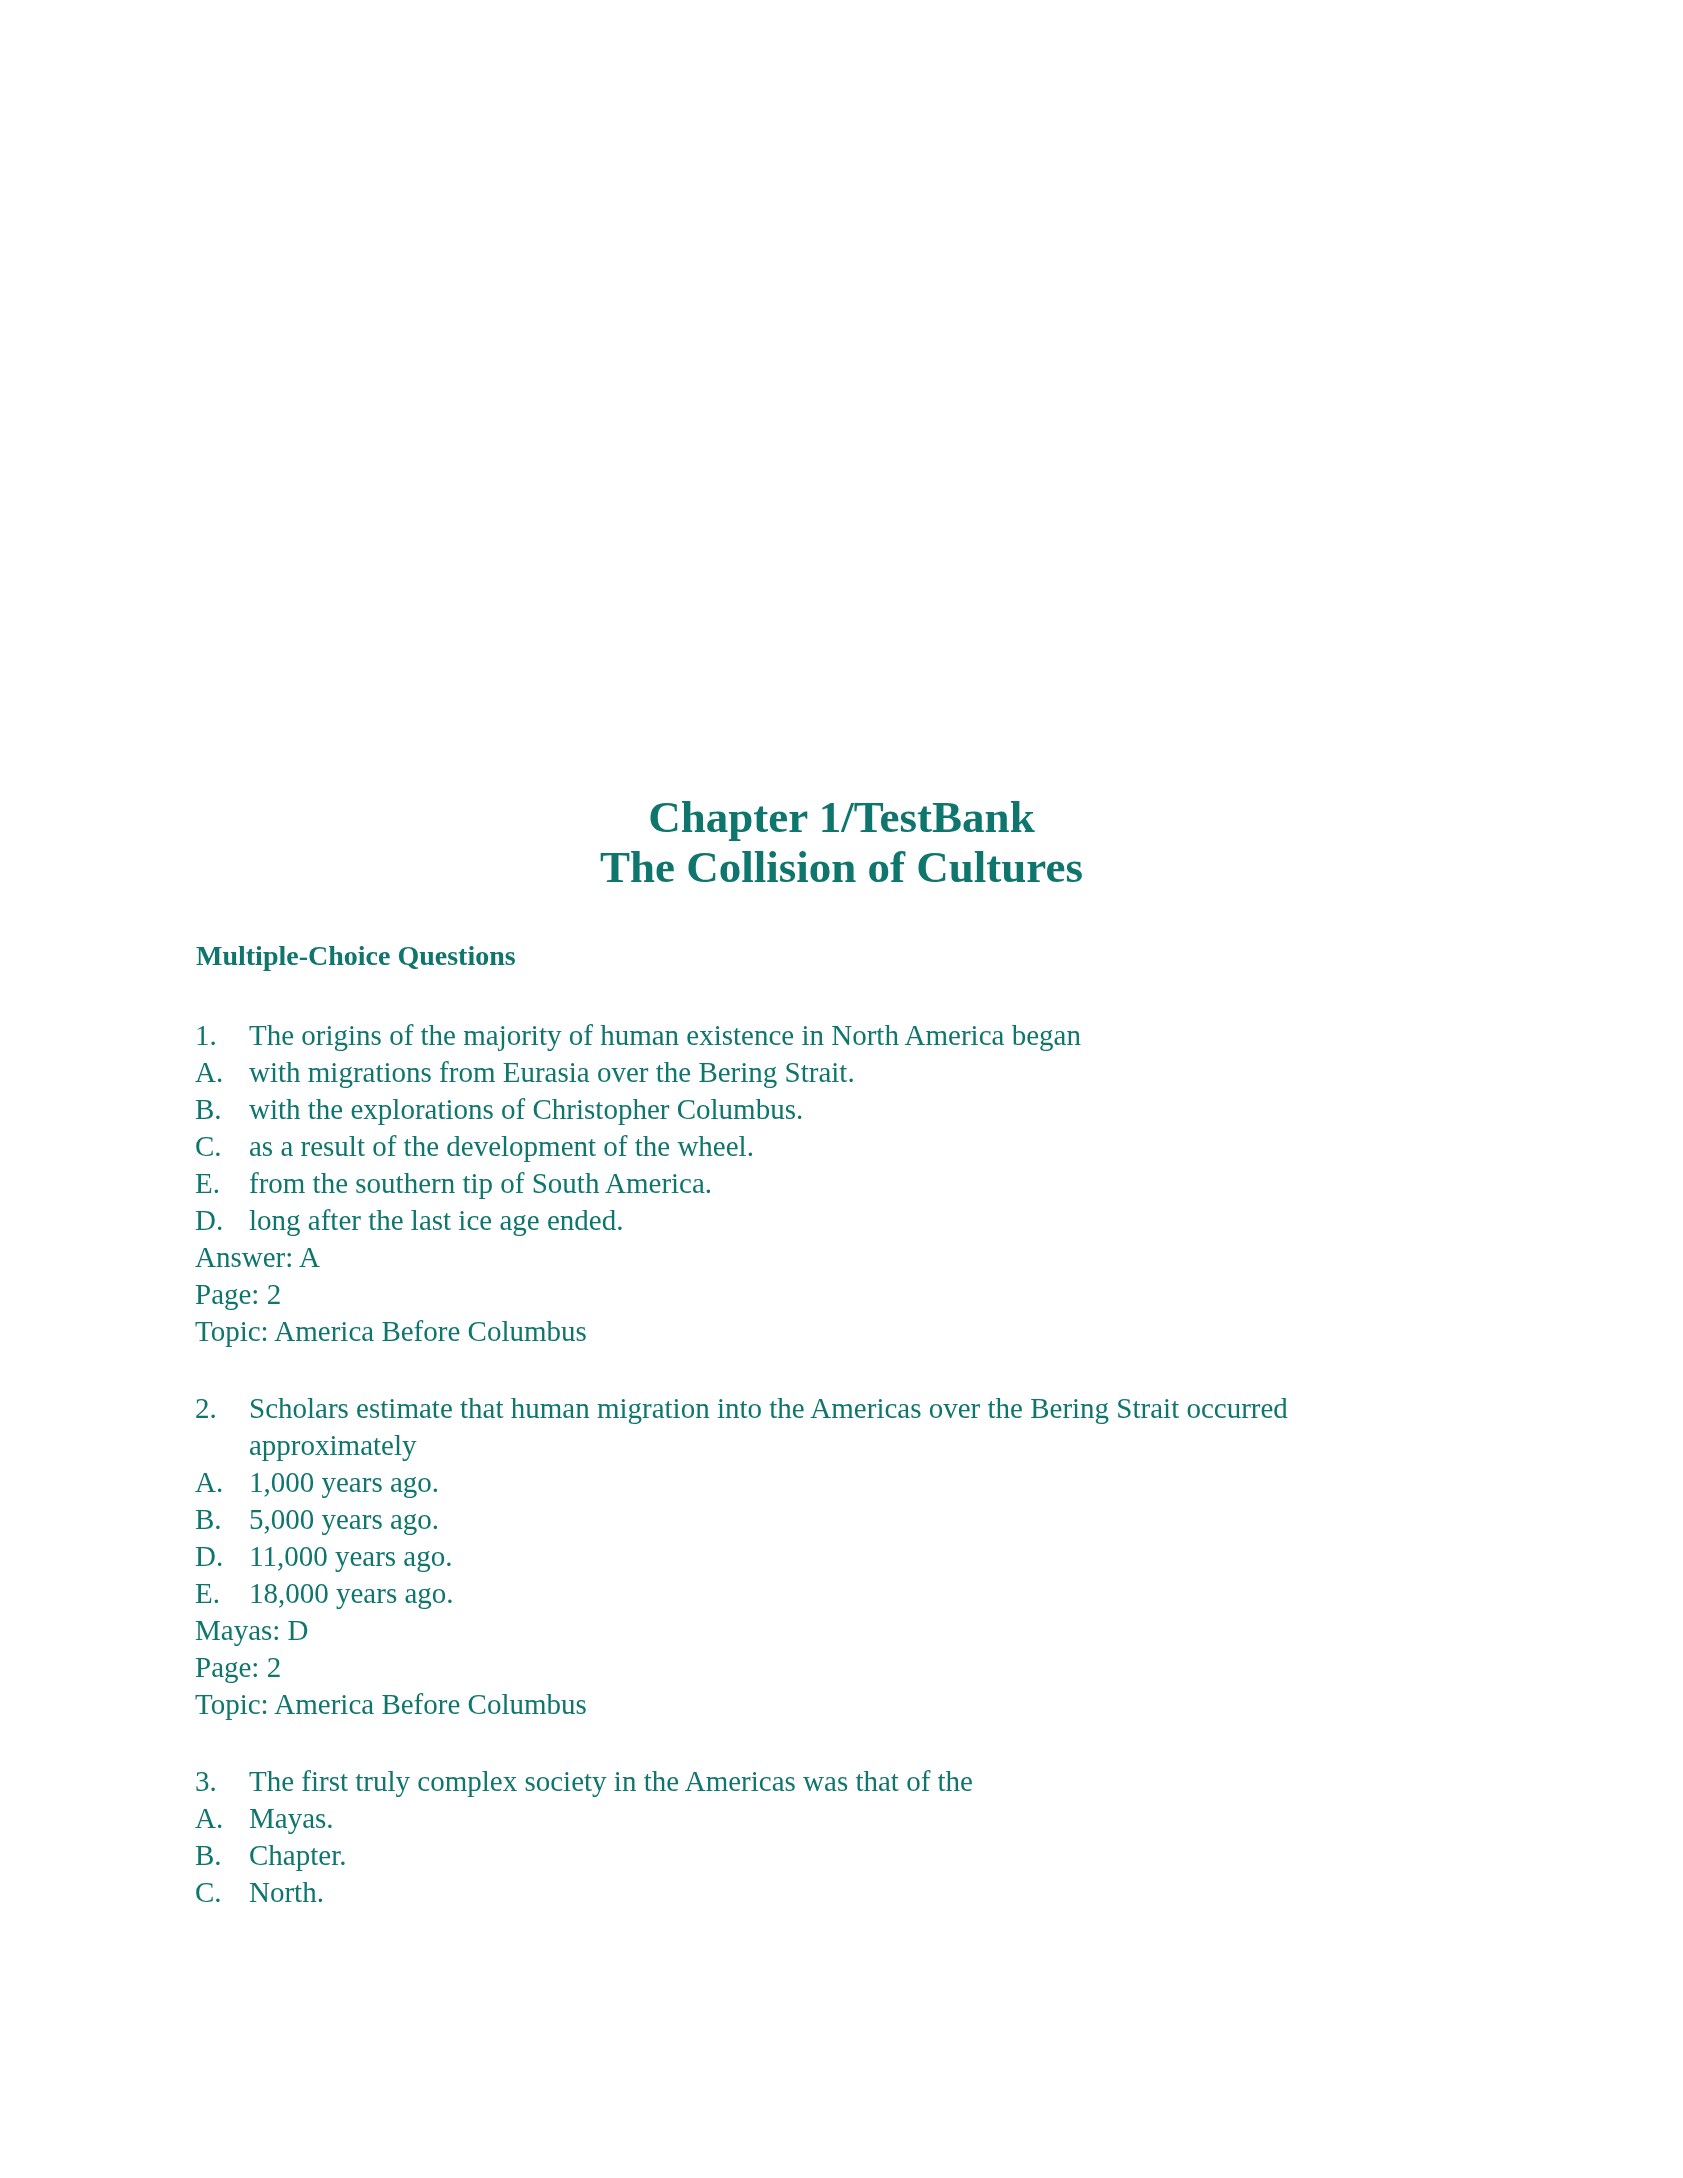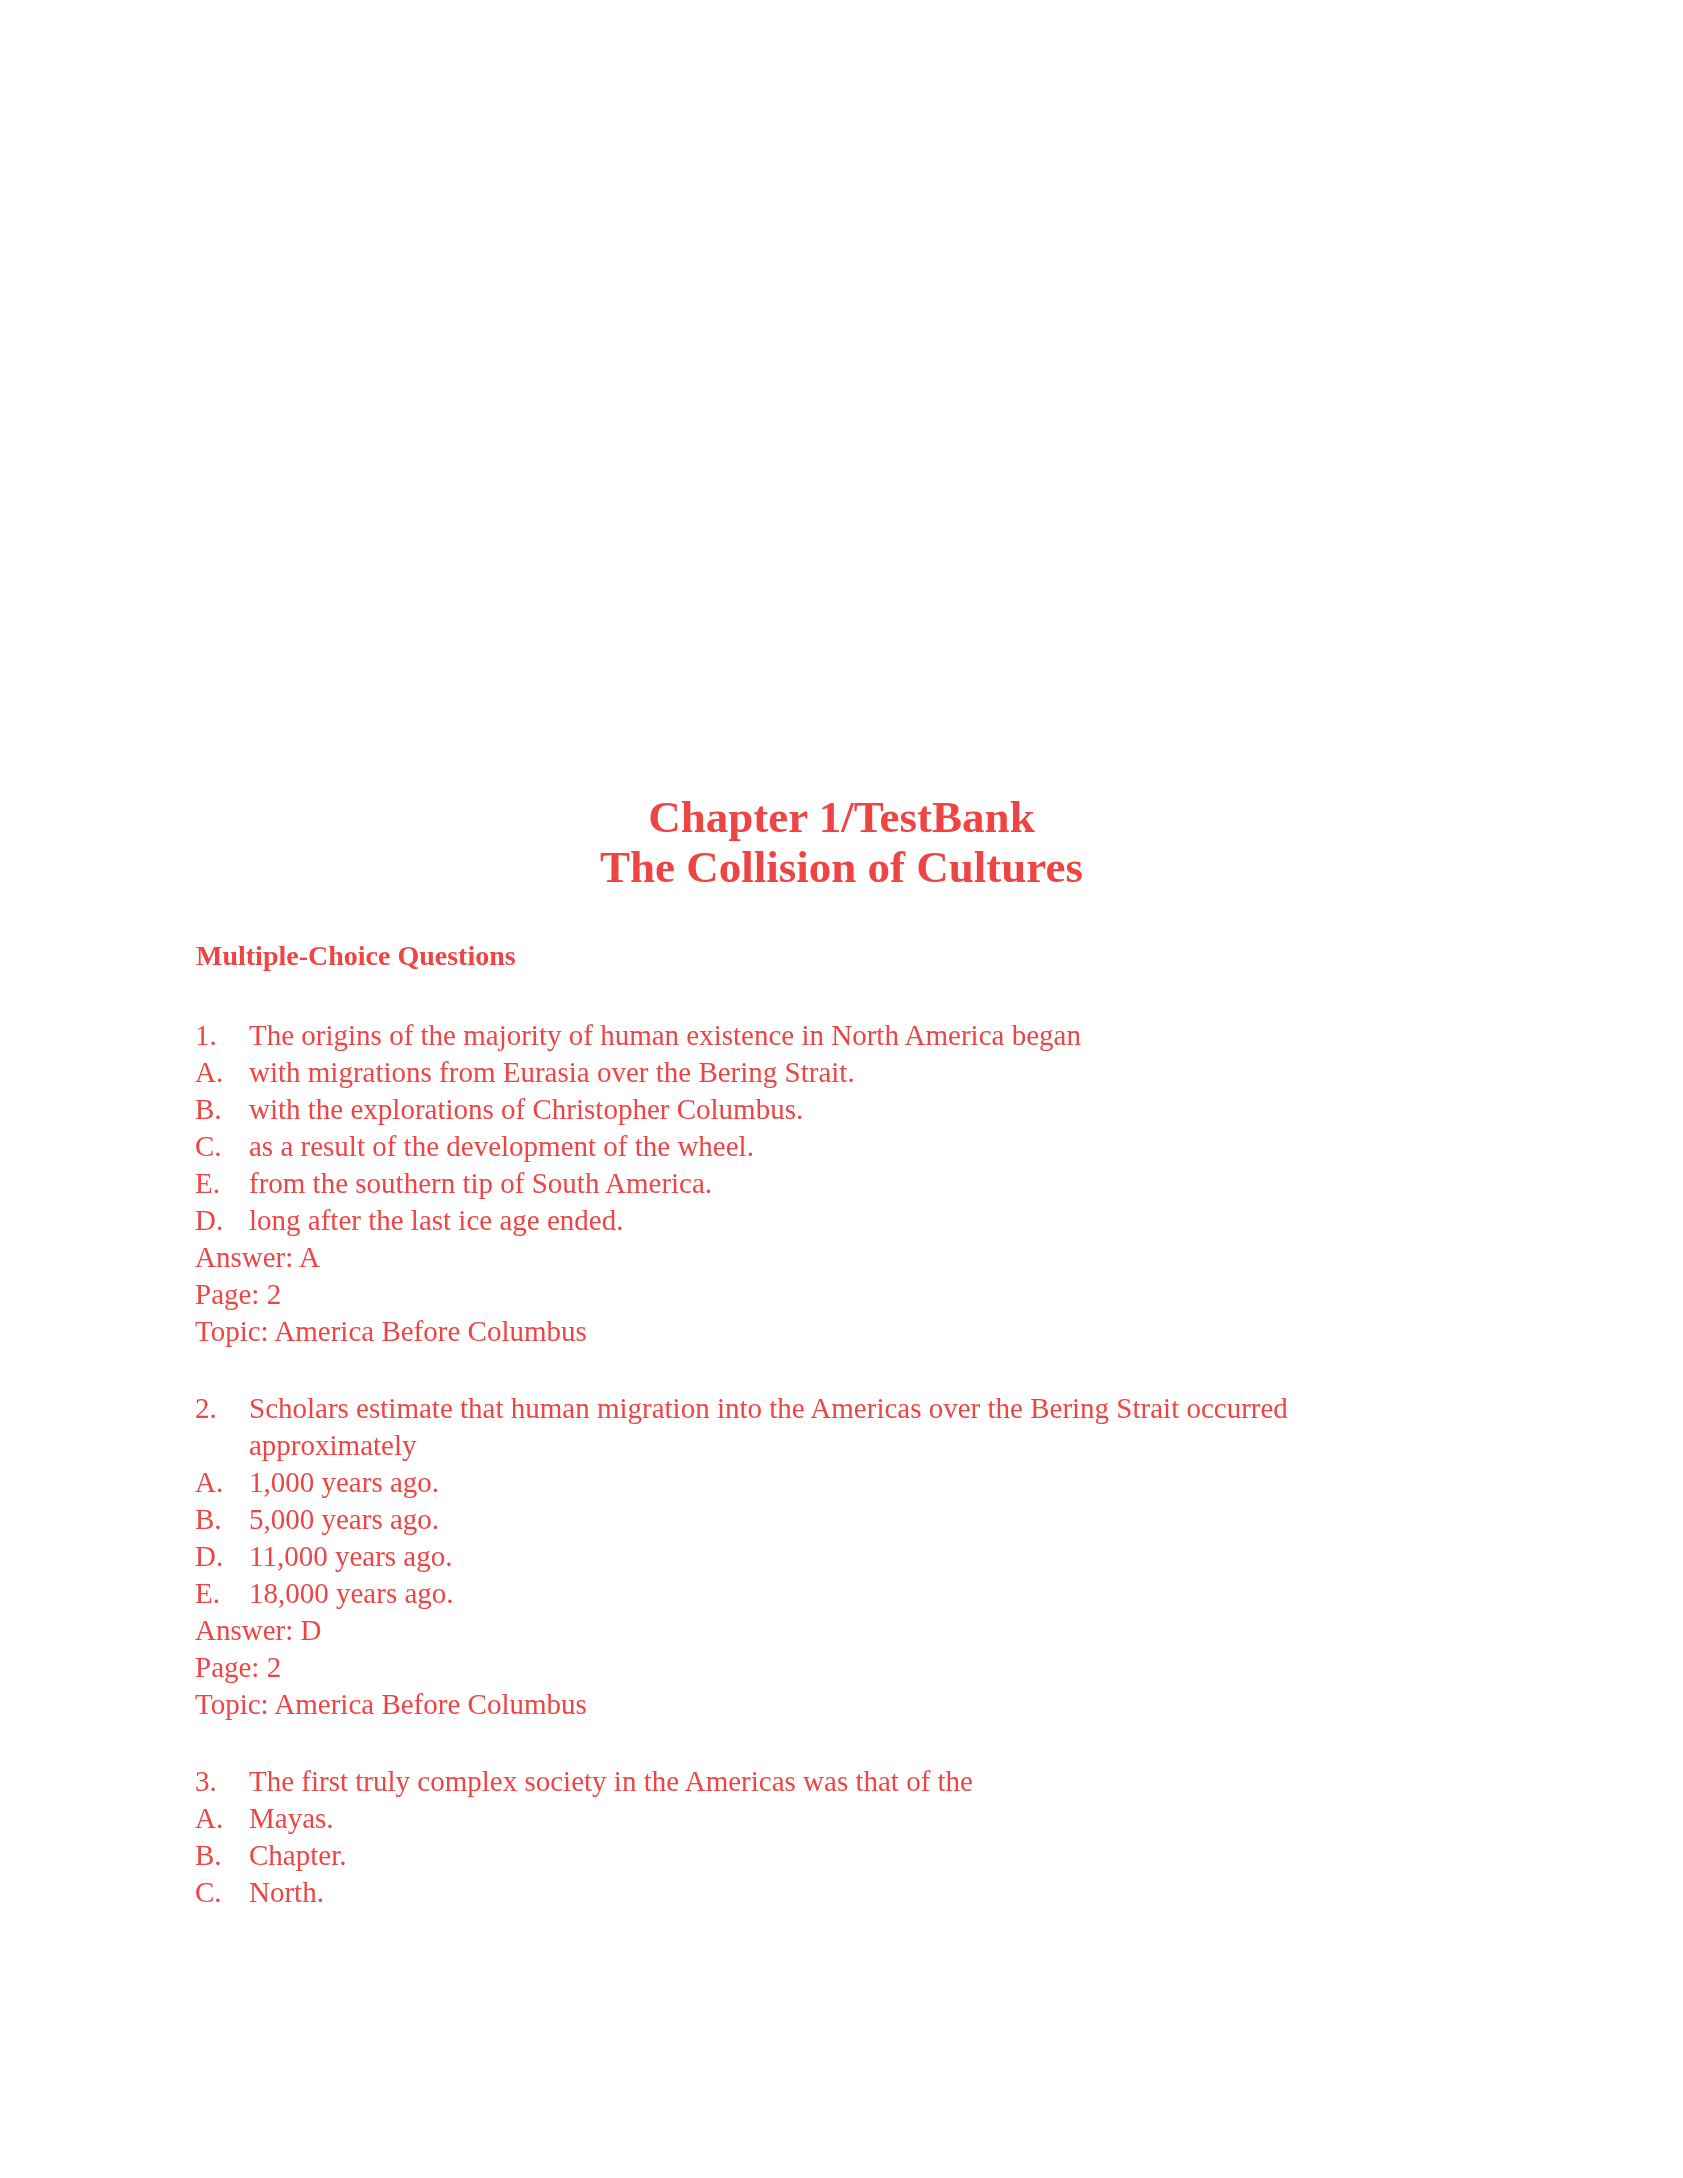--- a/index.html
+++ b/index.html
@@ -5,21 +5,21 @@
   html, body {
     margin: 0;
     padding: 0;
     background: #ffffff;
   }
   .page {
     position: relative;
     width: 1683px;
     height: 2001px;
     background: #ffffff;
-    color: #ef4444;
+    color: #0f766e;
     font-family: "Liberation Serif", "DejaVu Serif", serif;
     overflow: hidden;
   }
   .doc-title {
     position: absolute;
     left: 0;
     top: 792px;
     width: 1683px;
     text-align: center;
     font-weight: bold;
@@ -111,21 +111,21 @@
       </div>
       <div class="row">
         <span class="marker">B.</span><span>5,000 years ago.</span>
       </div>
       <div class="row">
         <span class="marker">D.</span><span>11,000 years ago.</span>
       </div>
       <div class="row">
         <span class="marker">E.</span><span>18,000 years ago.</span>
       </div>
-      <div class="meta">Answer: D</div>
+      <div class="meta">Mayas: D</div>
       <div class="meta">Page: 2</div>
       <div class="meta">Topic: America Before Columbus</div>
     </div>
 
     <div class="question">
       <div class="row">
         <span class="marker">3.</span><span>The first truly complex society in the Americas was that of the</span>
       </div>
       <div class="row">
         <span class="marker">A.</span><span>Mayas.</span>

